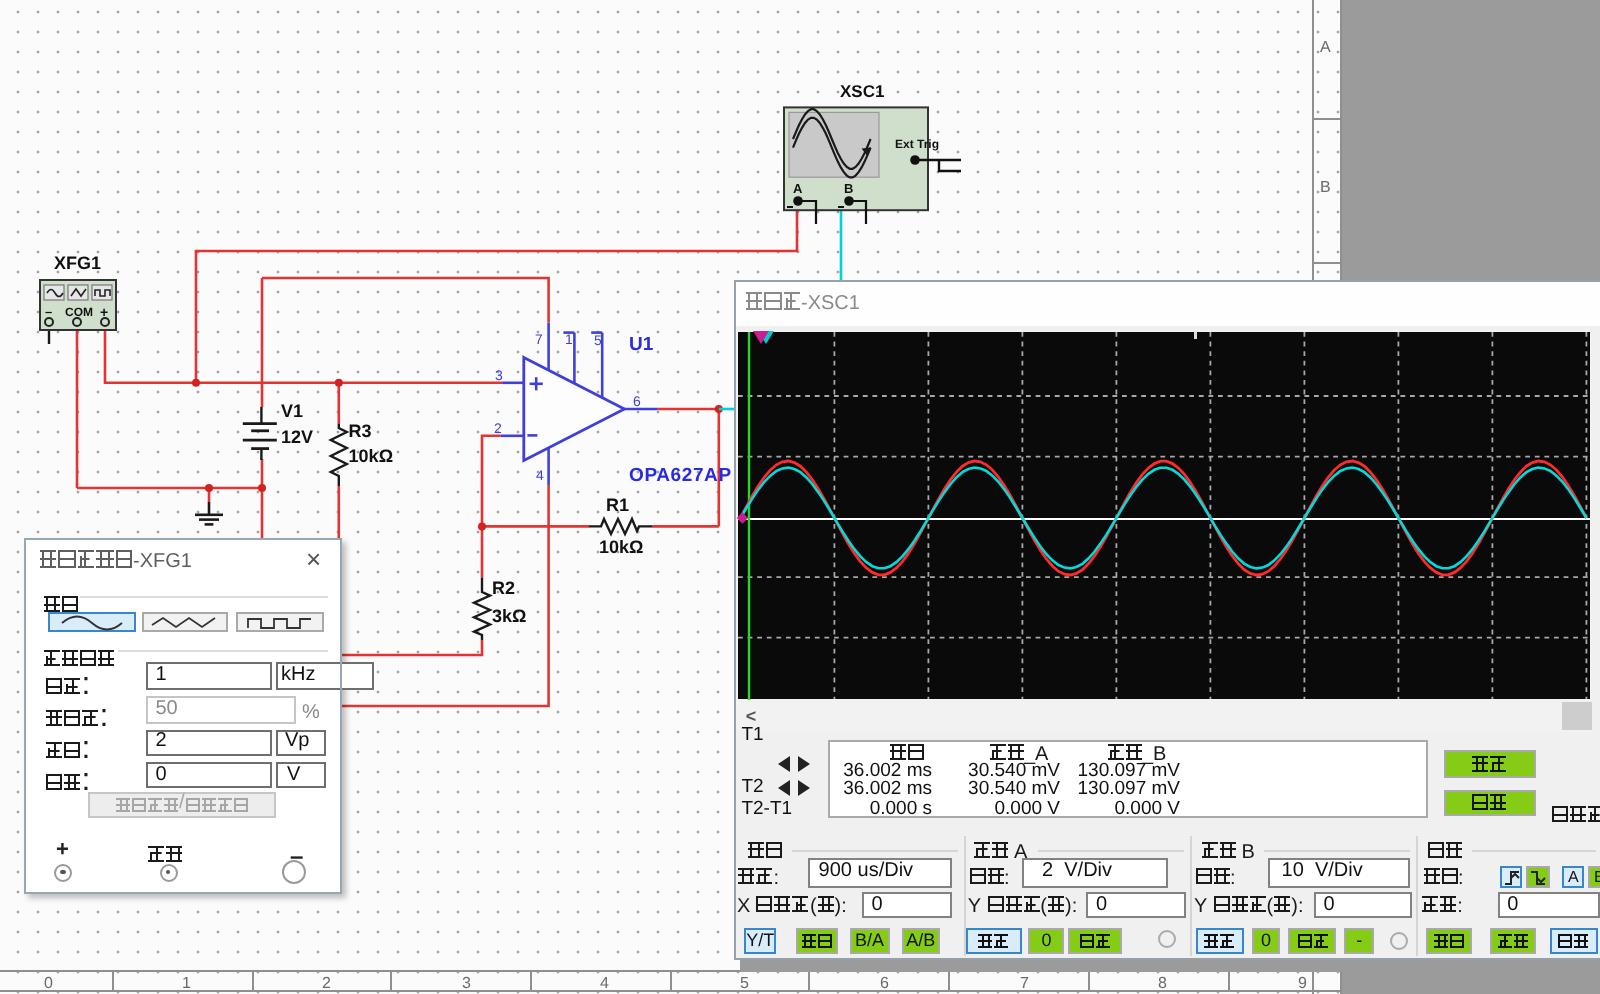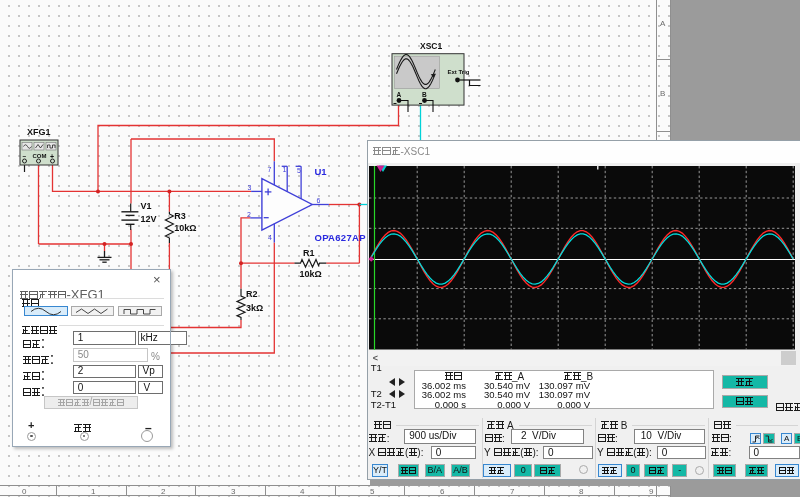--- a/index.html
+++ b/index.html
@@ -13,21 +13,21 @@
 .abs{position:absolute}
 .g{display:inline-block;width:8px;height:8px;margin:0 0.5px;
  background-image:linear-gradient(currentColor,currentColor),linear-gradient(currentColor,currentColor),linear-gradient(currentColor,currentColor),linear-gradient(currentColor,currentColor),linear-gradient(currentColor,currentColor);
  background-size:100% 1px,100% 1px,100% 1px,1px 100%,1px 100%;
  background-position:0 0,0 50%,0 100%,25% 0,75% 0;
  background-repeat:no-repeat}
 .g2{background-position:0 0,0 50%,0 100%,0 0,100% 0}
 .g3{background-size:100% 1px,60% 1px,100% 1px,1px 100%,1px 60%;background-position:0 0,50% 50%,0 100%,50% 0,15% 100%}
 .gs{width:7px;height:7px}
 .gt{width:8.5px;height:8.5px}
-.btn{position:absolute;background:#14b8a6;border:1px solid #a9a9a9;font-size:10px;color:#111;
+.btn{position:absolute;background:#84cc16;border:1px solid #a9a9a9;font-size:10px;color:#111;
  display:flex;align-items:center;justify-content:center;line-height:1}
 .btn.sel{background:#d9ecfa;border:1px solid #3787d0}
 .inp{position:absolute;background:#fff;border:1px solid #828282;font-size:10px;color:#111;
  display:flex;align-items:center;line-height:1;padding-left:4px}
 .lbl{position:absolute;font-size:10px;color:#111;white-space:nowrap;line-height:1}
 </style></head>
 <body>
 <div id="root">
  <div id="grayzone"></div>
  <div id="canvas"></div>
@@ -200,21 +200,21 @@
    <circle cx="424.5" cy="100.5" r="2.4" fill="#111"></circle>
    <polyline points="399,100.5 408,100.5 408,112" stroke="#111" stroke-width="1.1" fill="none"></polyline>
    <polyline points="424.5,100.5 433,100.5 433,112" stroke="#111" stroke-width="1.1" fill="none"></polyline>
    <line x1="393.5" y1="103.5" x2="396.5" y2="103.5" stroke="#111" stroke-width="1"></line>
    <line x1="419" y1="103.5" x2="422" y2="103.5" stroke="#111" stroke-width="1"></line>
   </g>
  </svg>
 
  <div class="abs" id="xfgdlg" style="left:12px;top:269px;width:159px;height:178px;background:#fff;box-shadow:2px 2px 3px rgba(0,0,0,0.25)">
   <div class="abs" style="left:0;top:0;width:159px;height:178px;border:1px solid #98a7b6;z-index:9;pointer-events:none"></div>
-  <div class="abs" style="left:7px;top:18px;color:#5f5f5f;font-size:13px"><i class="g gt"></i><i class="g gt g2"></i><i class="g gt g3"></i><i class="g gt"></i><i class="g gt g2"></i>-XFG1</div>
+  <div class="abs" style="left:7px;top:6px;color:#5f5f5f;font-size:10px"><i class="g gt"></i><i class="g gt g2"></i><i class="g gt g3"></i><i class="g gt"></i><i class="g gt g2"></i>-XFG1</div>
   <div class="abs" style="left:141px;top:3px;color:#555;font-size:13px">×</div>
   <div class="abs" style="left:9px;top:24px;color:#1a1a1a"><i class="g"></i><i class="g g2"></i></div>
   <div class="abs" style="left:28px;top:28.5px;width:124px;height:1px;background:#dcdcdc"></div>
   <div class="btn sel" style="left:11.8px;top:36.9px;width:44.6px;height:10.5px">
    <svg width="34" height="9" viewBox="0 0 34 9">
           <path d="M2 4.5 q7.5 -6.5 15 0 q7.5 6.5 15 0" stroke="#333" stroke-width="1" fill="none"></path>
         </svg>
       </div>
   <div class="btn" style="left:58.6px;top:36.9px;width:43.5px;height:10.5px;background:#f2f2f2">
    <svg width="34" height="8" viewBox="0 0 34 8">
@@ -281,21 +281,21 @@
    <rect x="2.2" y="117" width="4" height="4" fill="#cc1f8f" transform="rotate(45 4.2 119)"></rect>
         <polygon points="12,25.5 20,25.5 16,32" fill="#00cfcf"></polygon>
         <polygon points="9.5,25.5 17.5,25.5 13.5,32" fill="#cc1f8f"></polygon>
   </svg>
   <div class="abs" style="left:1px;top:210.5px;width:428px;height:15px;background:#f2f2f2"></div>
   <div class="abs" style="left:1.5px;top:210.5px;width:14px;height:15px;background:#f2f2f2;color:#555;font-size:9px;text-align:center;line-height:15px"><span style="font-weight:bold">&lt;</span></div>
   <div class="abs" style="left:414px;top:211px;width:14.5px;height:14px;background:#cdcdcd"></div>
   <div class="abs" style="left:46.9px;top:230px;width:299.7px;height:39px;background:#fff;border:1px solid #a9a9a9"></div>
   <div class="lbl" style="left:77px;top:231.5px;color:#1a1a1a"><i class="g"></i><i class="g g2"></i></div>
   <div class="lbl" style="left:127px;top:231.5px;color:#1a1a1a"><i class="g g3"></i><i class="g"></i>_A</div>
-  <div class="lbl" style="left:196px;top:231.5px;color:#1a1a1a"><i class="g g3"></i><i class="g"></i>_B</div>
+  <div class="lbl" style="left:186px;top:231.5px;color:#1a1a1a"><i class="g g3"></i><i class="g"></i>_B</div>
   <div class="lbl" style="left:30px;top:241px;width:69px;text-align:right;font-size:9.5px">36.002 ms</div>
   <div class="lbl" style="left:100px;top:241px;width:63px;text-align:right;font-size:9.5px">30.540 mV</div>
   <div class="lbl" style="left:155px;top:241px;width:68px;text-align:right;font-size:9.5px">130.097 mV</div>
   <div class="lbl" style="left:30px;top:250px;width:69px;text-align:right;font-size:9.5px">36.002 ms</div>
   <div class="lbl" style="left:100px;top:250px;width:63px;text-align:right;font-size:9.5px">30.540 mV</div>
   <div class="lbl" style="left:155px;top:250px;width:68px;text-align:right;font-size:9.5px">130.097 mV</div>
   <div class="lbl" style="left:30px;top:259.5px;width:69px;text-align:right;font-size:9.5px">0.000 s</div>
   <div class="lbl" style="left:100px;top:259.5px;width:63px;text-align:right;font-size:9.5px">0.000 V</div>
   <div class="lbl" style="left:155px;top:259.5px;width:68px;text-align:right;font-size:9.5px">0.000 V</div>
   <div class="lbl" style="left:3.7px;top:223px;font-size:9.5px">T1</div>

